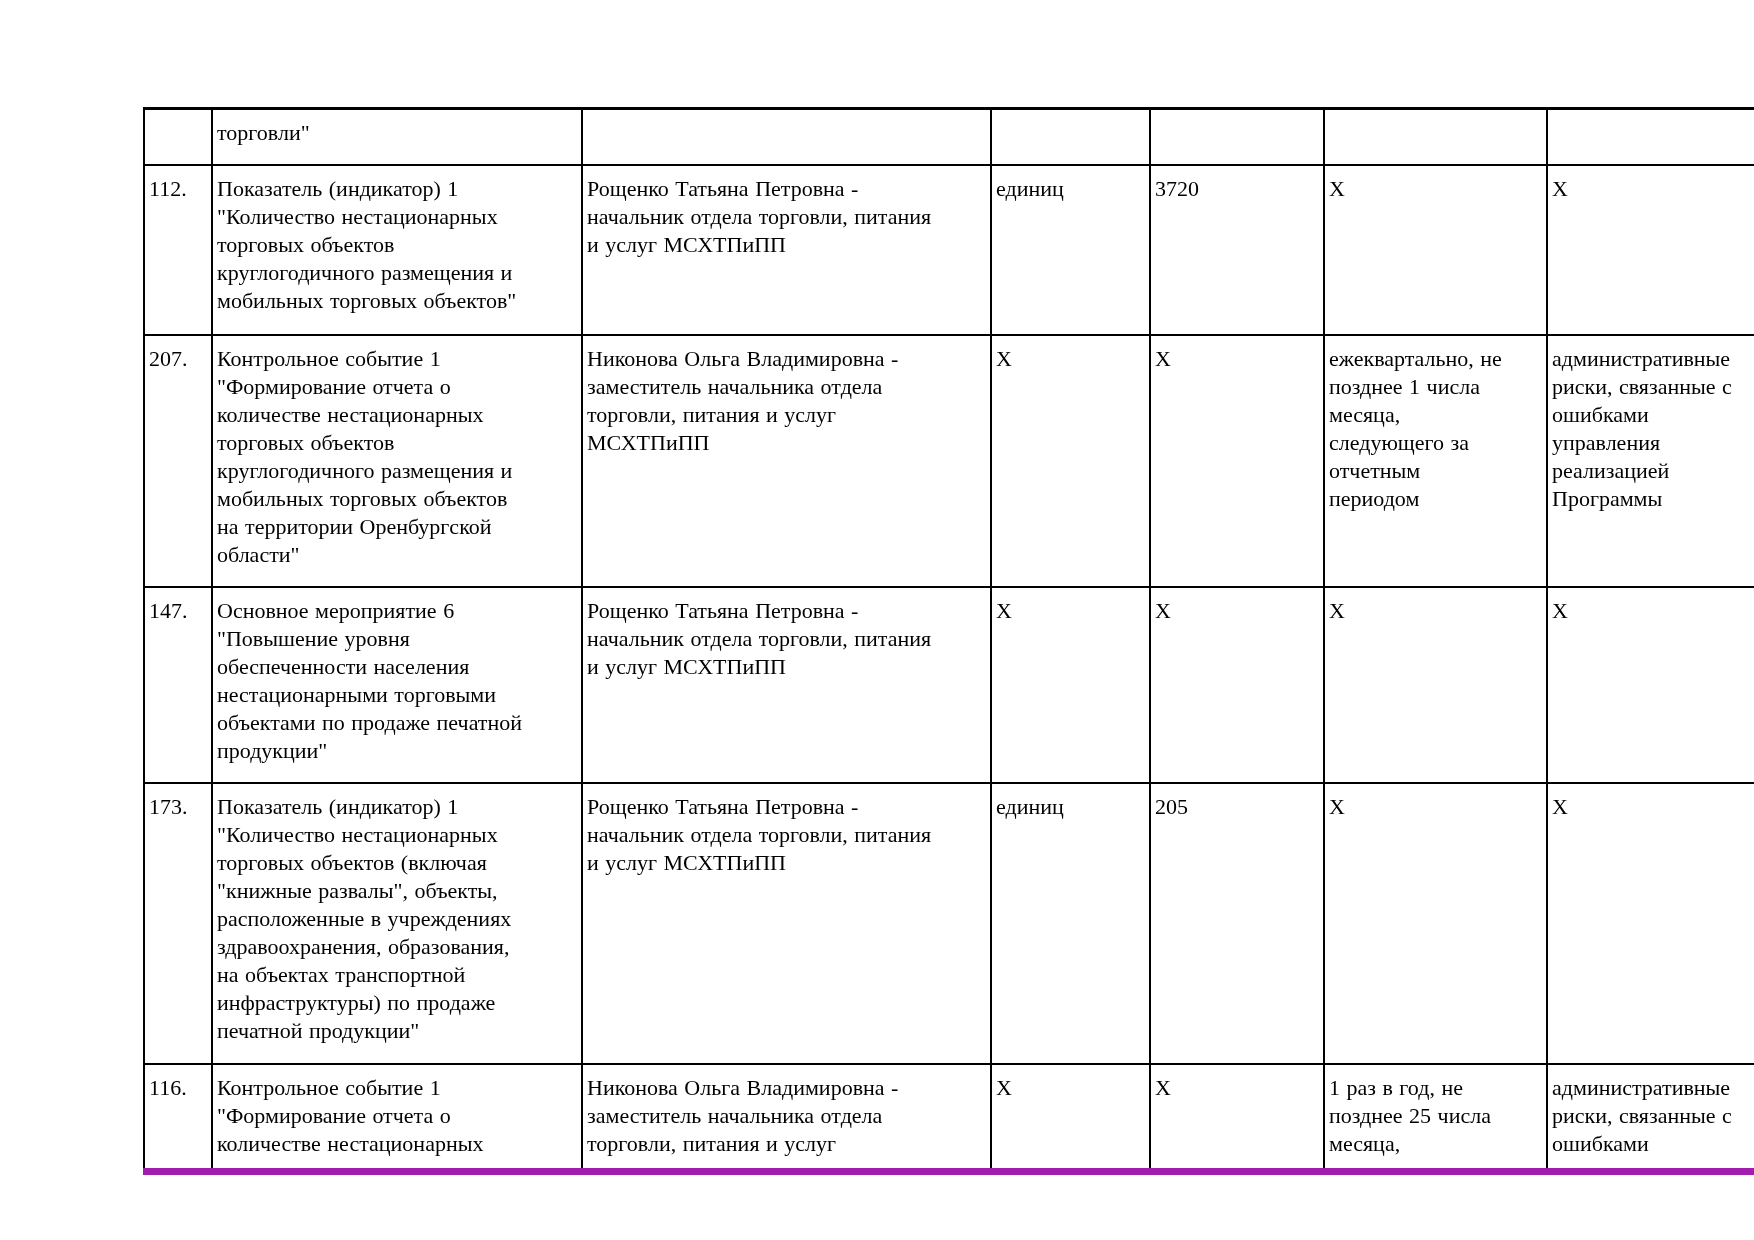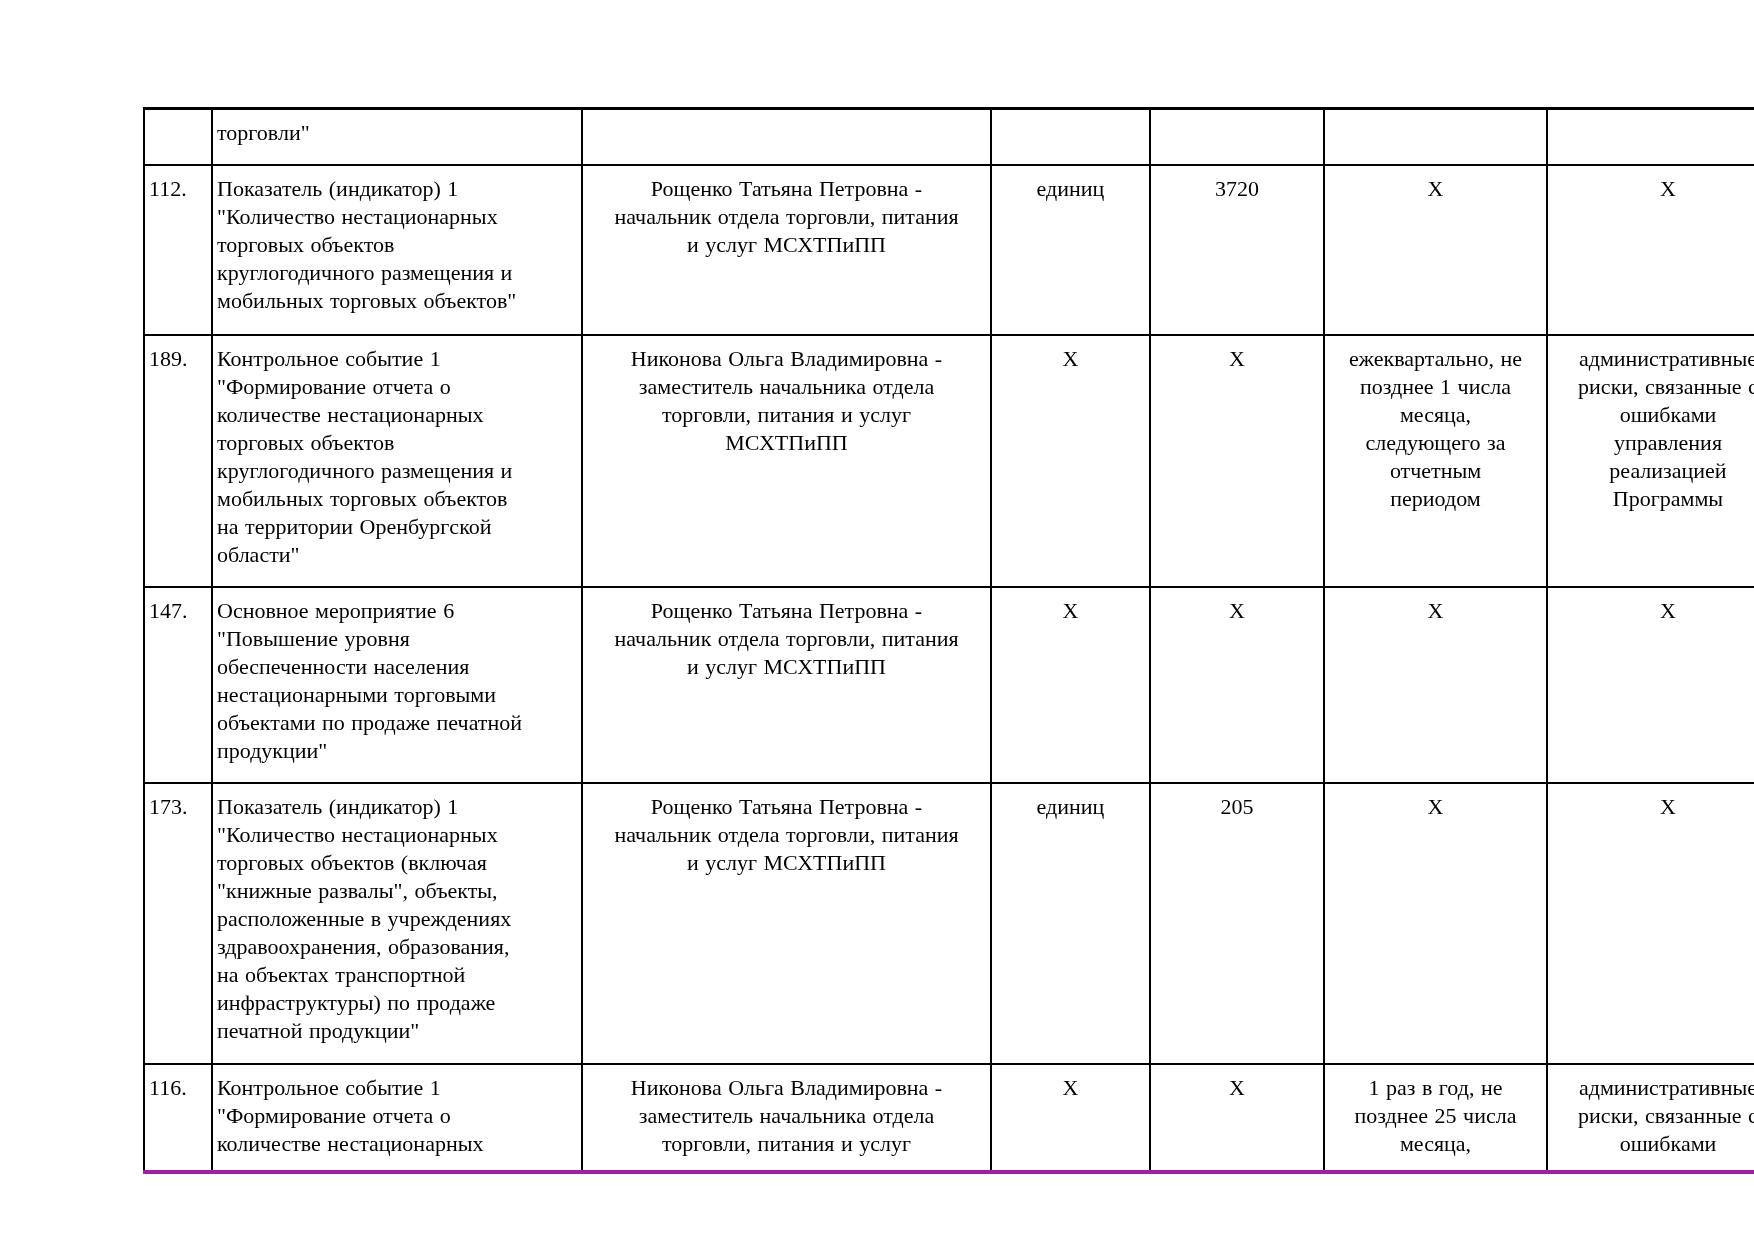--- a/index.html
+++ b/index.html
@@ -26,24 +26,24 @@
   }
   table.tbl td {
     border: 2px solid #000000;
     vertical-align: top;
     padding: 9px 4px 0 4px;
     white-space: pre-line;
     overflow: hidden;
     word-spacing: 1px;
   }
   table.tbl tr:first-child td { border-top: 3px solid #000000; }
-  table.tbl tr:last-child td { border-bottom: 4px solid #a21caf; font-family: Liberation Serif, serif; }
+  table.tbl tr:last-child td { border-bottom: 7px solid #a21caf; font-family: Liberation Serif, serif; }
   td.num  { padding-right: 6px; }
   td.desc { text-align: left; padding-left: 7px; padding-right: 6px; }
-  td.mid  { text-align: center; }
+  td.mid  { }
 </style>
 </head>
 <body>
 
 <div class="page">
   <table class="tbl">
     <colgroup>
       <col style="width:68px">
       <col style="width:370px">
       <col style="width:409px">
@@ -71,21 +71,21 @@
 мобильных торговых объектов"</td>
           <td class="mid">Рощенко Татьяна Петровна -
 начальник отдела торговли, питания
 и услуг МСХТПиПП</td>
           <td class="mid">единиц</td>
           <td class="mid">3720</td>
           <td class="mid">X</td>
           <td class="mid">X</td>
         </tr>
         <tr style="height: 252px;">
-          <td class="num">189.</td>
+          <td class="num">207.</td>
           <td class="desc">Контрольное событие 1
 "Формирование отчета о
 количестве нестационарных
 торговых объектов
 круглогодичного размещения и
 мобильных торговых объектов
 на территории Оренбургской
 области"</td>
           <td class="mid">Никонова Ольга Владимировна -
 заместитель начальника отдела

